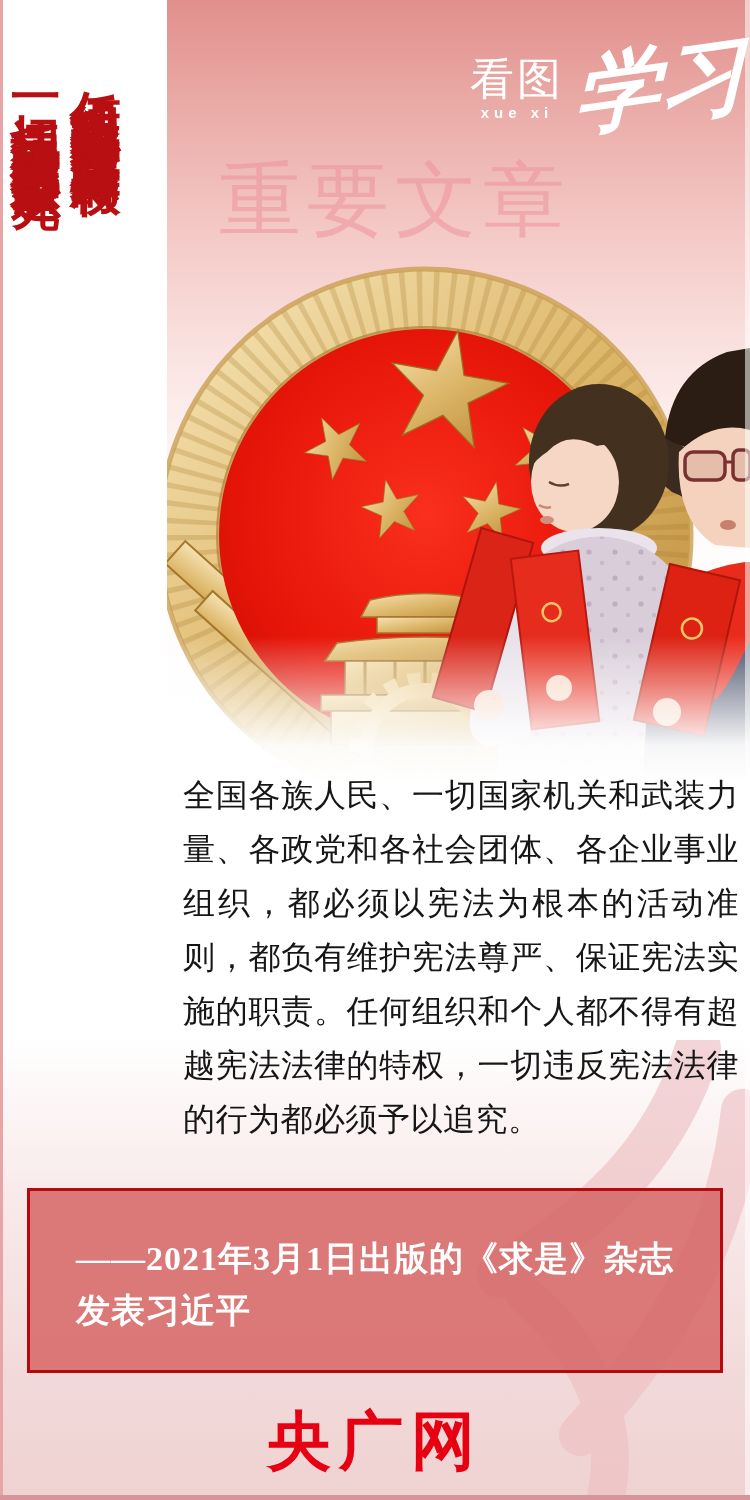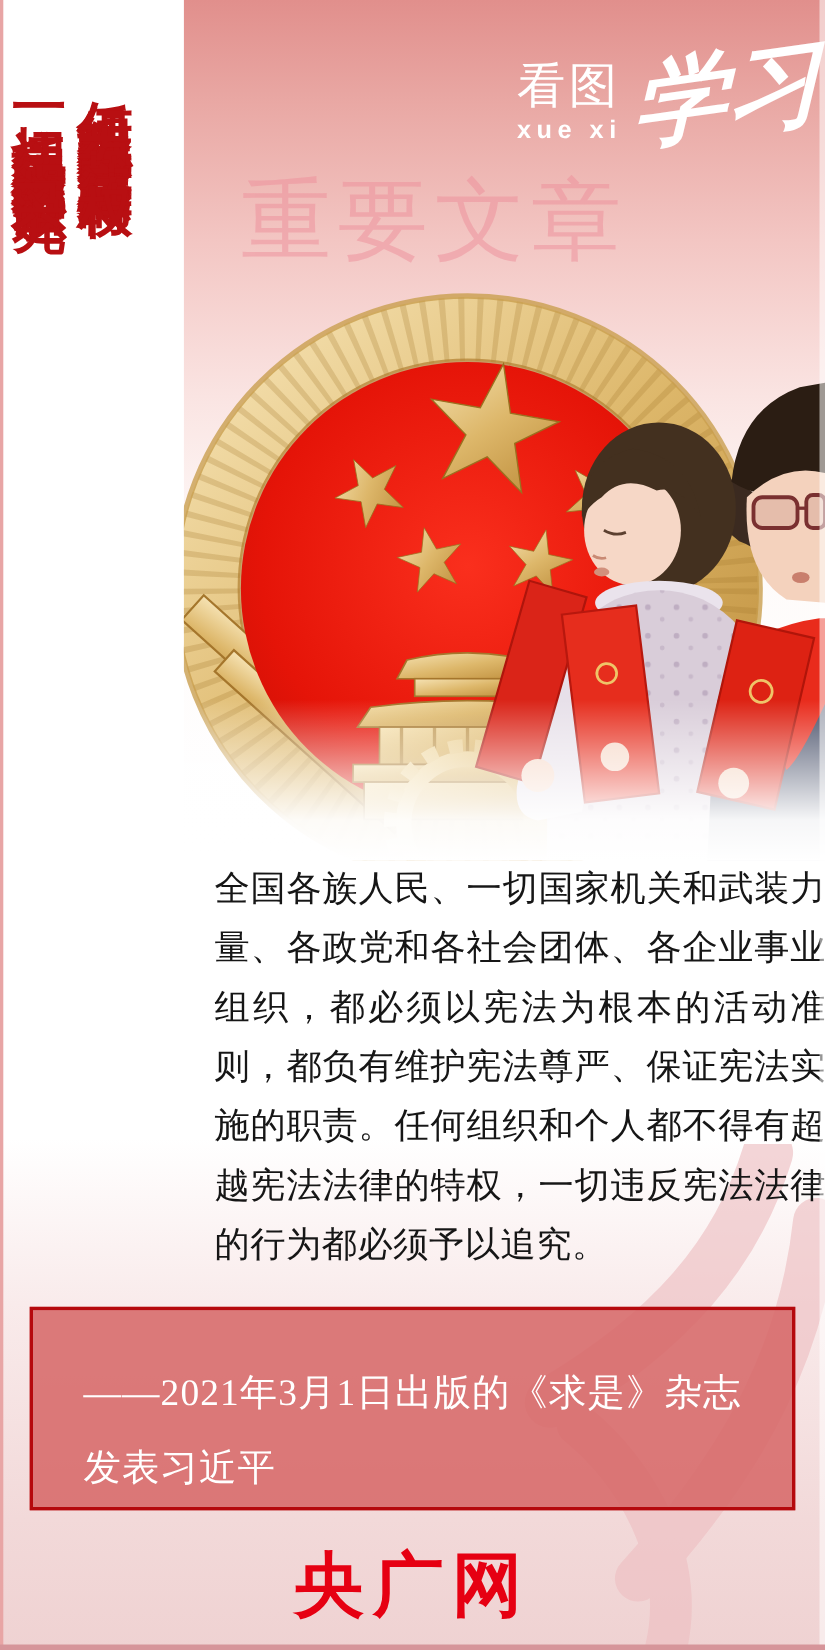--- a/index.html
+++ b/index.html
@@ -11,40 +11,40 @@
   
   .photo{position:absolute;left:167px;top:0;width:583px;height:782px;overflow:hidden;z-index:1;}
   .photo-bg{position:absolute;inset:0;
     background:linear-gradient(180deg,#e18f8c 0%,#e9a8a4 12%,#f3c6c3 28%,#fae4e2 46%,#fefbfa 64%,#ffffff 100%);}
   .photo-watermark{position:absolute;left:52px;top:146px;font-size:82px;letter-spacing:6px;
     color:#ee8f9b;opacity:.5;white-space:nowrap;font-weight:500;}
   .scene{position:absolute;inset:0;}
   
   .logo{position:absolute;left:470px;top:56px;z-index:3;display:flex;align-items:flex-start;color:#fff;}
   .logo-kantu{font-size:44px;font-weight:400;letter-spacing:3px;font-family:"Liberation Sans",sans-serif;line-height:1.05;}
-  .logo-pinyin{font-size:23px;font-weight:700;letter-spacing:5px;text-align:center;
+  .logo-pinyin{font-size:15px;font-weight:700;letter-spacing:5px;text-align:center;
     font-family:"Liberation Sans",sans-serif;margin-top:2px;}
   .logo-xuexi{font-size:86px;font-style:italic;transform:rotate(-8deg) skewX(-8deg);
     margin:-14px 0 0 10px;line-height:1;font-weight:700;}
   
   .slogan{position:absolute;left:6px;top:52px;height:1100px;z-index:3;
     writing-mode:vertical-rl;color:#b80f12;font-weight:900;font-size:50px;letter-spacing:4px;}
   .slogan-col{line-height:60px;}
   .col2{margin-top:18px;}
   
-  .article{position:absolute;left:183px;top:768px;width:556px;margin:12px;z-index:2;
+  .article{position:absolute;left:183px;top:768px;width:556px;margin:0;z-index:2;
     font-size:32px;line-height:54px;letter-spacing:.5px;color:#161616;
     text-align:justify;text-align-last:left;}
   
   .calligraphy{position:absolute;left:430px;top:1040px;z-index:1;}
   
   .quote-box{position:absolute;left:27px;top:1188px;width:696px;height:185px;z-index:2;
     box-sizing:border-box;border:3px solid #b5090d;background:rgba(214,103,103,.86);
     padding:42px 38px 0 46px;color:#ffffff;}
-  .quote-line{font-size:34px;line-height:68px;letter-spacing:1px;font-weight:400;}
+  .quote-line{font-size:34px;line-height:52px;letter-spacing:1px;font-weight:700;}
   
   .footer-logo{position:absolute;left:0;top:1398px;width:100%;z-index:2;text-align:center;
     color:#e60012;font-size:64px;font-weight:800;letter-spacing:8px;
     font-family:"Liberation Sans",sans-serif;}
   
   .edge-left{position:absolute;left:0;top:0;width:3px;height:100%;background:#e8a5a5;z-index:4;}
   .edge-right{position:absolute;right:0;top:0;width:5px;height:100%;background:rgba(255,255,255,.55);z-index:4;}
   .bottom-strip{position:absolute;left:0;bottom:0;width:100%;height:5px;background:#d6959a;z-index:5;}
 </style>
 </head>

